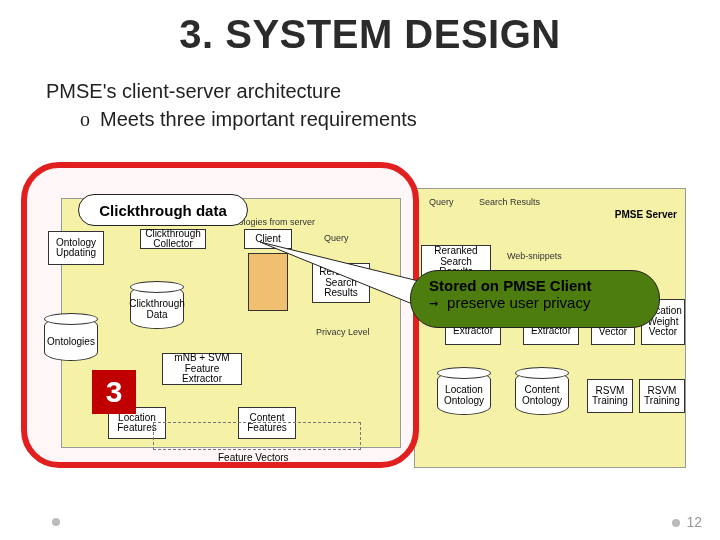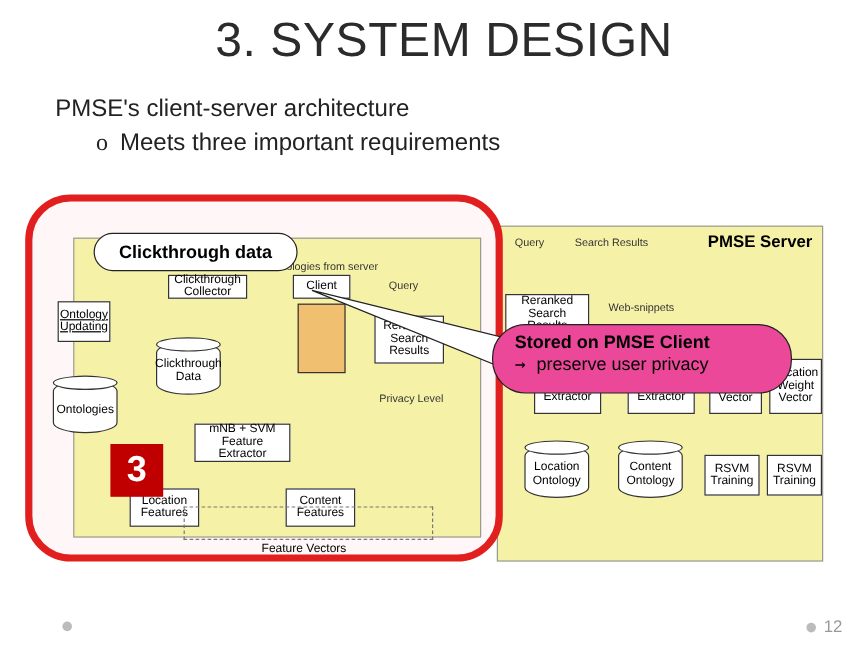--- a/index.html
+++ b/index.html
@@ -1,28 +1,28 @@
 <!DOCTYPE html>
 <html><head>
 <meta charset="utf-8">
 <style>
   * { box-sizing: border-box; margin: 0; padding: 0; }
   html, body { width: 720px; height: 540px; background: #fff; font-family: Arial, Helvetica, sans-serif; position: relative; overflow: hidden; }
   .slide { position: relative; width: 720px; height: 540px; }
-  .title { position: absolute; left: 0; right: 0; top: 12px; text-align: center; font-size: 40px; font-weight: 400; letter-spacing: 0.5px; color: #2b2b2b; margin-left: 20px; }
+  .title { position: absolute; left: 0; right: 0; top: 12px; text-align: center; font-size: 40px; font-weight: 700; letter-spacing: 0.5px; color: #2b2b2b; margin-left: 20px; }
   .body-text { position: absolute; left: 46px; top: 80px; font-size: 20px; color: #222; }
   .bullet { position: absolute; left: 80px; top: 108px; font-size: 20px; color: #222; }
   .bullet::before { content: "o"; display: inline-block; margin-right: 10px; font-family: Georgia, serif; }
 
   
   .diagram { position: absolute; left: 35px; top: 160px; width: 655px; height: 330px; }
 
   
   .server-panel { position: absolute; right: 4px; top: 28px; width: 272px; height: 280px; background: #f5f2a8; border: 1px solid #999; }
-  .server-panel .label { position: absolute; right: 8px; top: 4px; font-weight: 700; font-size: 14px; }
+  .server-panel .label { position: absolute; right: 8px; top: 20px; font-weight: 700; font-size: 10px; }
 
   
   .backend { position: absolute; left: 300px; top: 0; width: 92px; height: 40px; background: #fff; border: 1px solid #555; display:flex; align-items:center; justify-content:center; text-align:center; font-size: 11px; font-weight:700; line-height:1.1; }
 
   
   .client-highlight { position: absolute; left: -14px; top: 2px; width: 398px; height: 306px; border: 6px solid #e21f1f; border-radius: 38px; background: rgba(255,200,200,0.15); }
 
   
   .client-panel { position: absolute; left: 26px; top: 38px; width: 340px; height: 250px; background: #f5f2a8; border: 1px solid #999; }
   .client-panel-label { position: absolute; left: 102px; top: 5px; font-weight: 700; font-size: 14px; }
@@ -33,21 +33,21 @@
 
   .tiny { font-size: 9px; color:#333; position:absolute; }
 
   
   .badge { position: absolute; left: 92px; top: 370px; width: 44px; height: 44px; background: #c00000; color:#fff; font-size: 30px; font-weight:700; display:flex; align-items:center; justify-content:center; }
 
   
   .callout1 { position: absolute; left: 78px; top: 194px; width: 170px; height: 32px; background:#fff; border:1px solid #222; border-radius: 16px; display:flex; align-items:center; justify-content:center; font-weight:700; font-size:15px; z-index: 50; }
 
   
-  .callout2 { position: absolute; left: 410px; top: 270px; width: 250px; height: 58px; background:#ec4899; border:1px solid #222; border-radius: 28px; padding: 6px 18px; font-size:15px; z-index:60; }
+  .callout2 { position: absolute; left: 410px; top: 270px; width: 250px; height: 58px; background:#4d7c0f; border:1px solid #222; border-radius: 28px; padding: 6px 18px; font-size:15px; z-index:60; }
   .callout2 .l1 { font-weight:700; }
   .callout2 .l2::before { content:"\2192\00a0"; font-family: monospace; }
 
   .pagenum { position:absolute; right: 18px; bottom: 10px; font-size: 14px; color:#999; }
   .pagenum::before { content:""; display:inline-block; width:8px; height:8px; background:#bbb; border-radius:50%; margin-right:6px; vertical-align:middle;}
   .dot-left { position:absolute; left: 52px; bottom: 14px; width:8px; height:8px; background:#bbb; border-radius:50%; }
 
   
   .arrow-region { position:absolute; inset:0; }
 
@@ -81,21 +81,21 @@
       <div class="cyl" style="left:22px; top:182px;">Location Ontology</div>
       <div class="cyl" style="left:100px; top:182px;">Content Ontology</div>
       <div class="box" style="left:172px; top:190px; width:46px; height:34px;">RSVM Training</div>
       <div class="box" style="left:224px; top:190px; width:46px; height:34px;">RSVM Training</div>
     </div>
 
     <div class="client-highlight"></div>
 
     <div class="client-panel">
       <div class="client-panel-label">PMSE Client</div>
-      <div class="box" style="left:-14px; top:52px; width:44px; height:34px;text-decoration:underline;">Ontology Updating</div>
+      <div class="box" style="left:-14px; top:32px; width:56px; height:34px;">Ontology Updating</div>
       <div class="box" style="left:78px; top:30px; width:66px; height:20px;">Clickthrough Collector</div>
       <span class="tiny" style="left:162px; top:18px;">Ontologies from server</span>
       <div class="box" style="left:182px; top:30px; width:48px; height:20px; font-weight:400;">Client</div>
       <div class="box" style="left:186px; top:54px; width:40px; height:58px; background:#f0c070;"></div>
       <span class="tiny" style="left:262px; top:34px;">Query</span>
       <div class="box" style="left:250px; top:64px; width:58px; height:40px;">Reranked Search Results</div>
       <div class="cyl" style="left:68px; top:86px;">Clickthrough Data</div>
       <div class="cyl" style="left:-18px; top:118px;">Ontologies</div>
       <span class="tiny" style="left:254px; top:128px;">Privacy Level</span>
       <div class="box" style="left:100px; top:154px; width:80px; height:32px;">mNB + SVM Feature Extractor</div>

